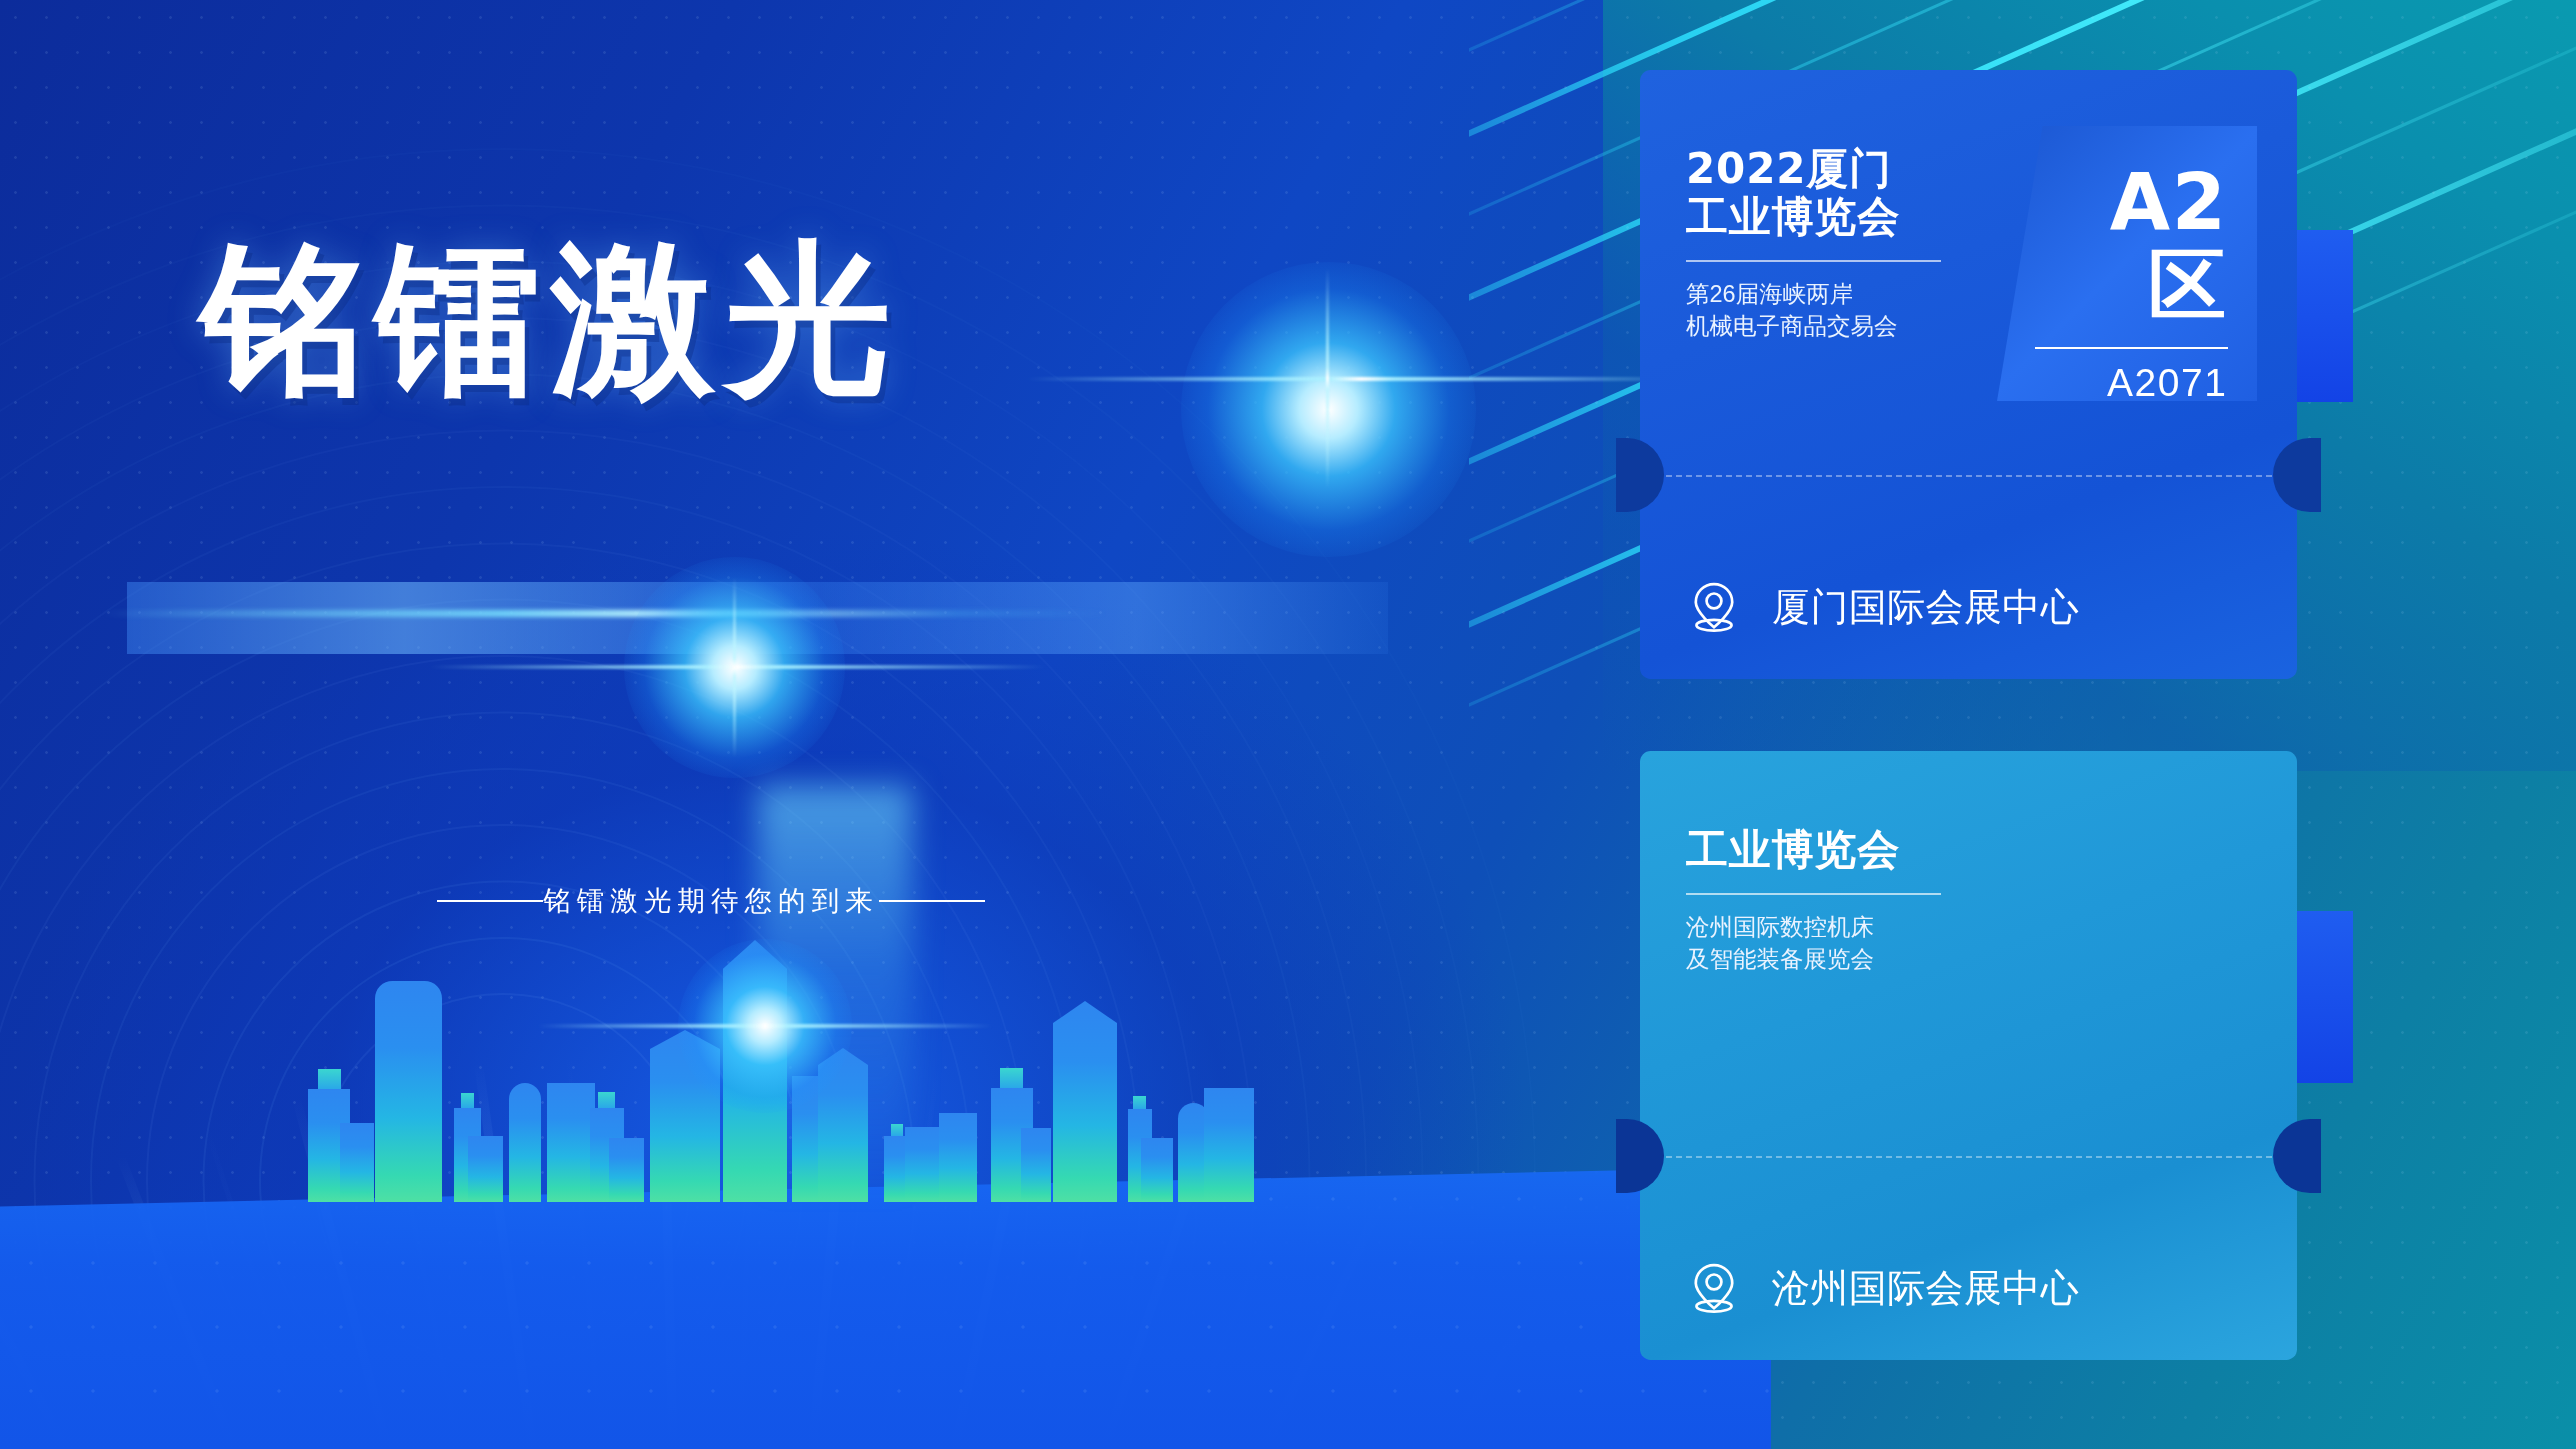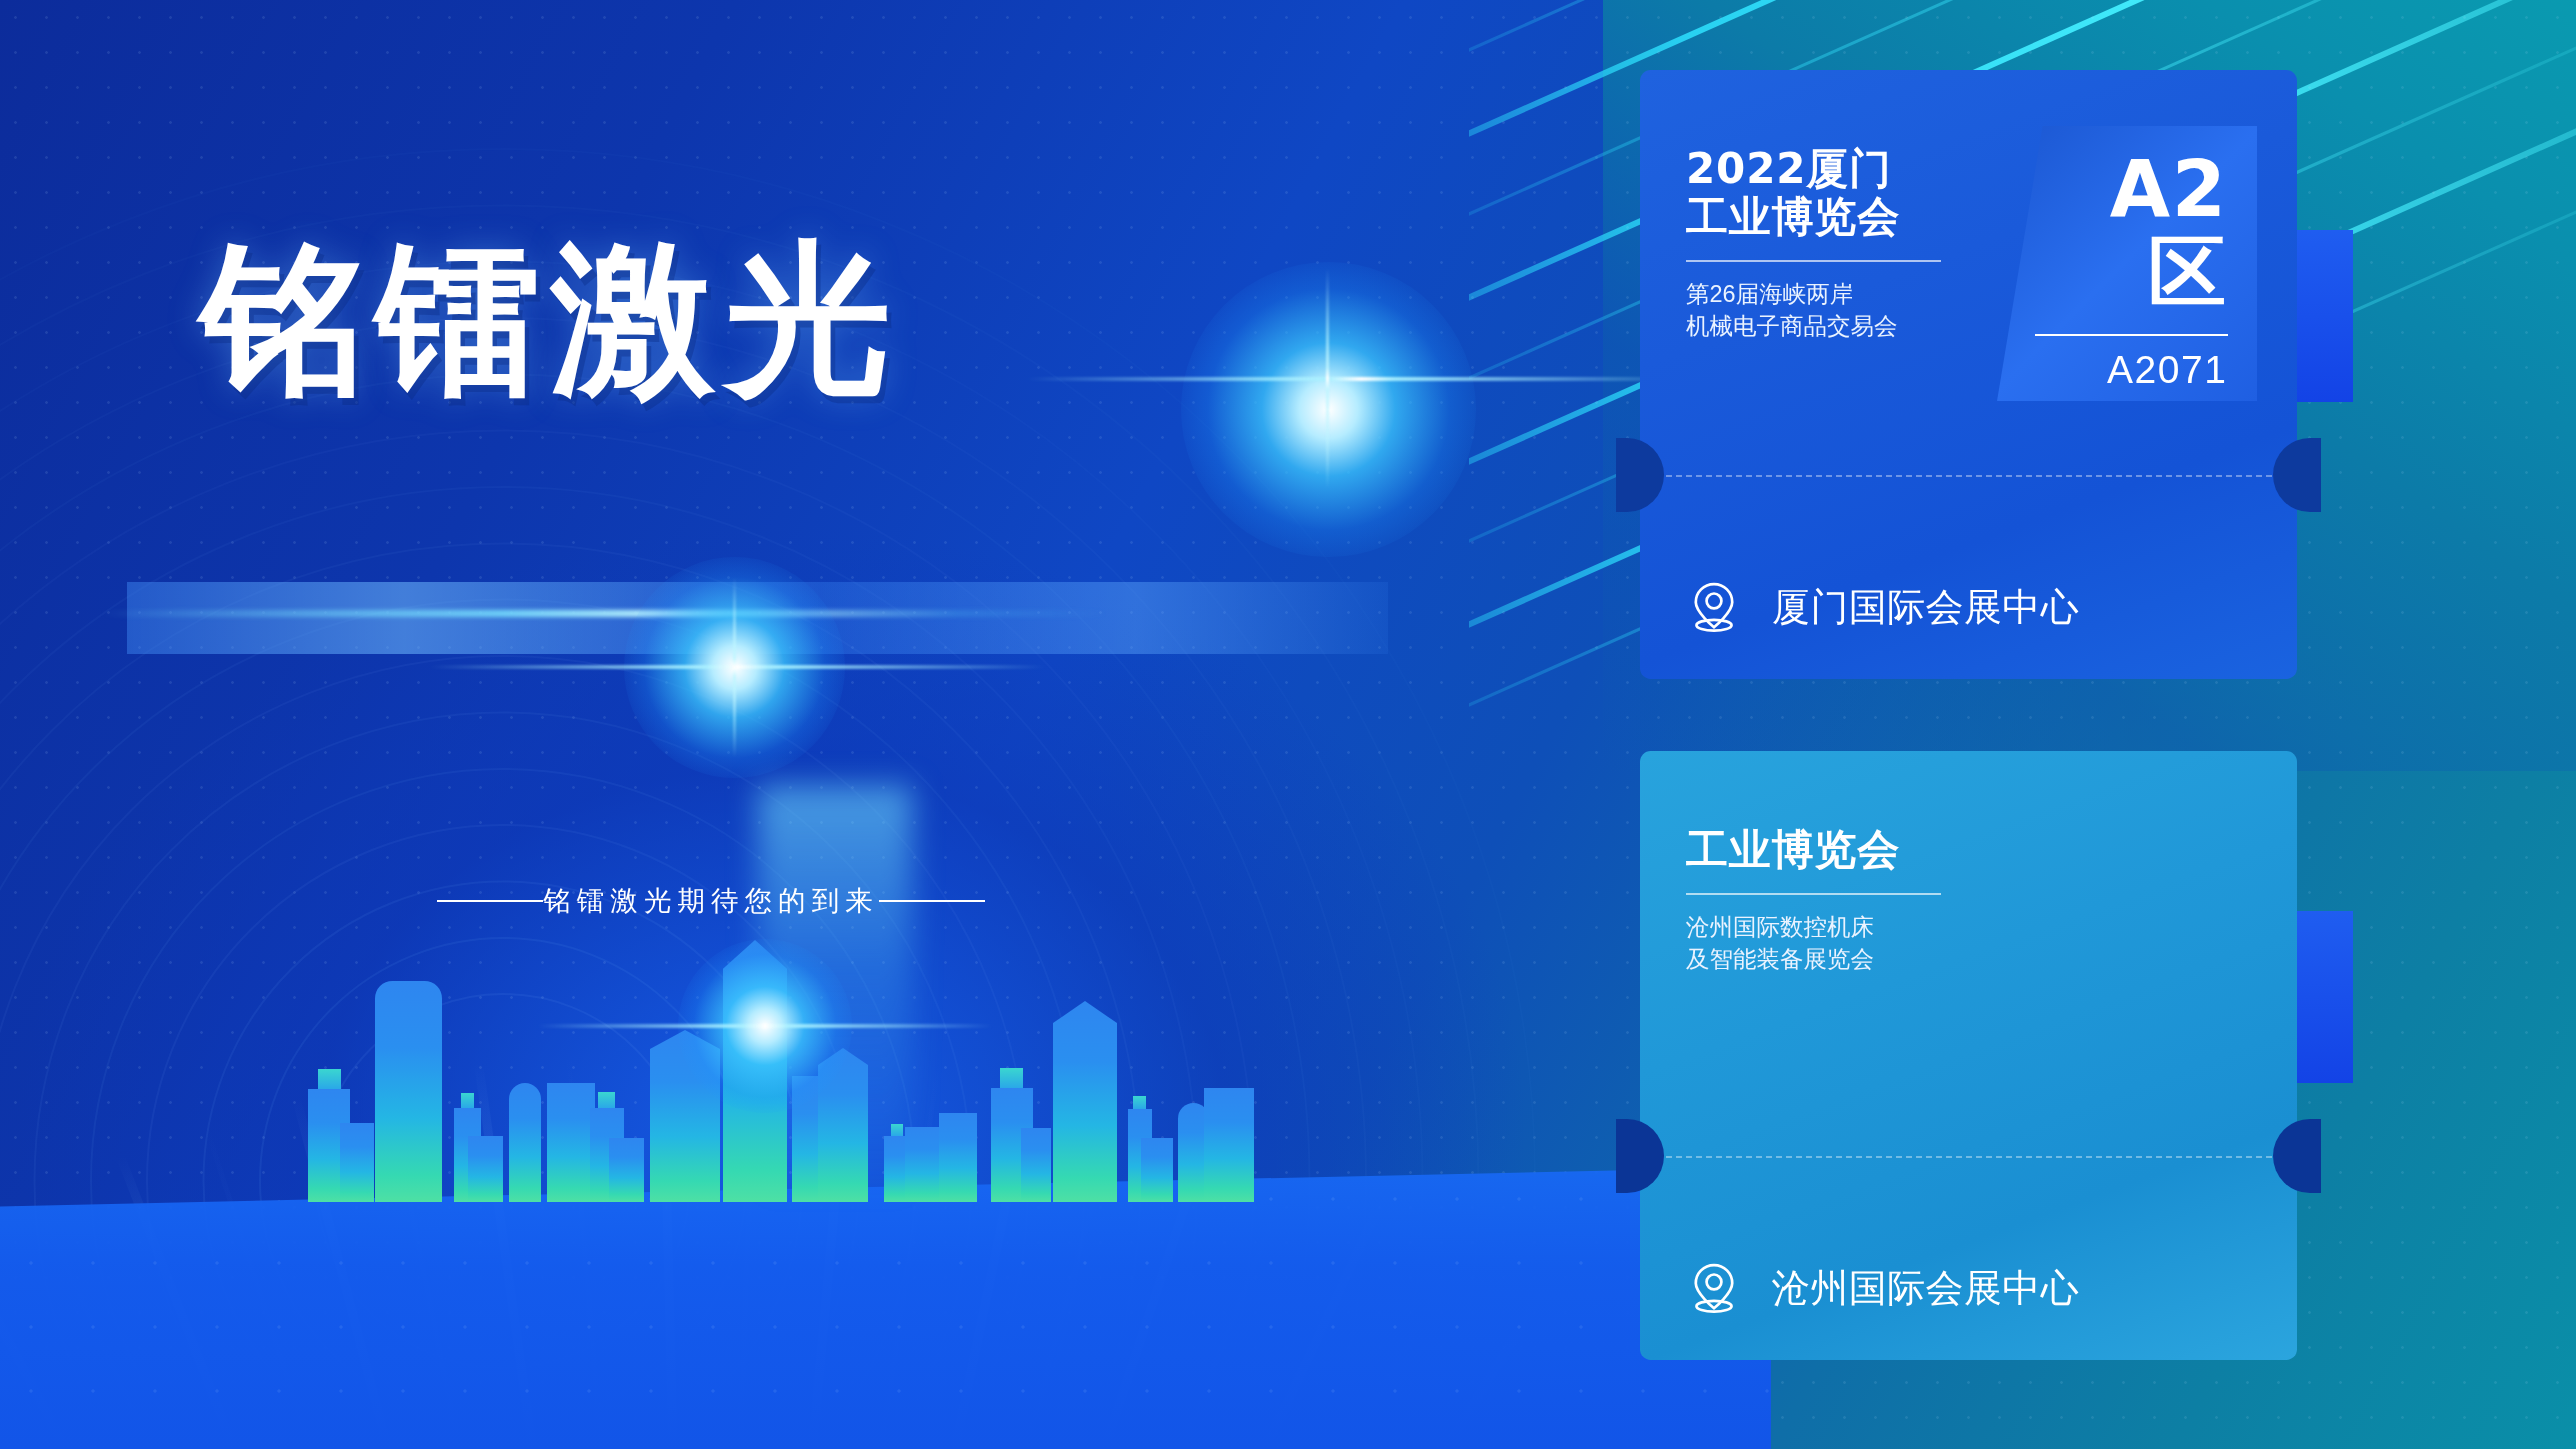--- a/index.html
+++ b/index.html
@@ -153,21 +153,21 @@
   }
   .evt-rule{ width:255px; height:2px; background:rgba(255,255,255,.65); margin:19px 0 16px; }
   .evt-sub{ color:#eaf3ff; font-size:23.5px; line-height:32px; }
 
   .zone{
     position:absolute; left:349px; top:56px; width:268px; height:275px; z-index:3;
     clip-path:polygon(20% 0, 100% 0, 100% 100%, 3% 100%);
   }
   .card-a .zone{ background:linear-gradient(135deg,#1a55cf 0%, #2a6ff0 50%, #1f5fe2 100%); }
   .card-b .zone{ background:linear-gradient(135deg,#0f66b6 0%, #1a84cc 48%, #1277c0 100%); }
-  .zone-inner{ position:absolute; right:29.5px; top:22px; width:193px; text-align:right; }
+  .zone-inner{ position:absolute; right:29.5px; top:35px; width:193px; text-align:right; }
   .zone-code{
     color:#fff; font-weight:900; font-size:78px; line-height:83px; letter-spacing:.02em;
     font-family:"DejaVu Sans","Liberation Sans",sans-serif;
   }
   .zone-rule{ width:193px; height:2px; background:#fff; margin:20px 0 12px; }
   .zone-booth{ color:#fff; font-size:39px; line-height:43px; letter-spacing:.04em; }
 
   .info-row{ position:absolute; left:47px; display:flex; align-items:center; gap:31px; }
   .info-row .ico{ width:54px; height:54px; flex:0 0 54px; }
   .info-row .txt{ color:#fff; font-size:38px; line-height:40px; white-space:nowrap; letter-spacing:.01em; }

